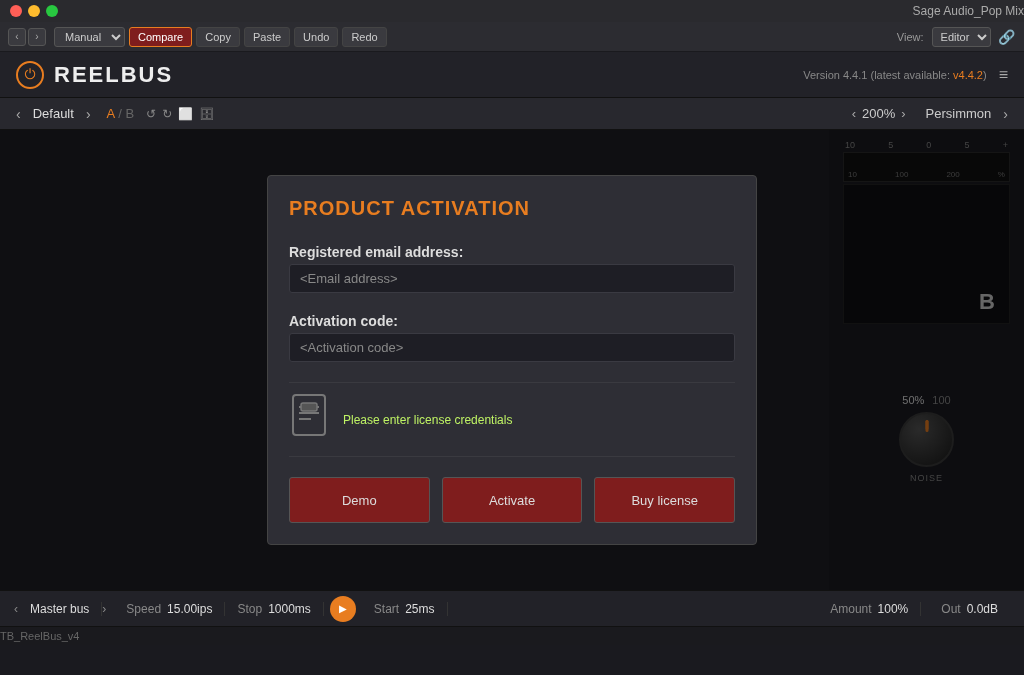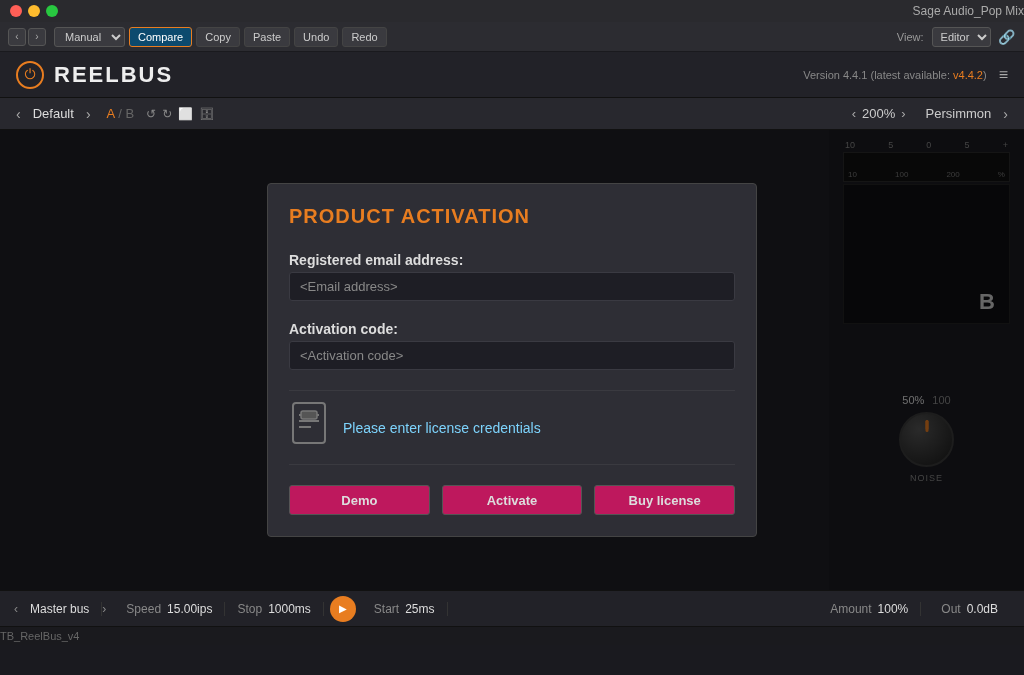--- a/index.html
+++ b/index.html
@@ -56,21 +56,21 @@
       border: 1px solid #444;
       background: #3a3a3f;
       color: #ccc;
       font-size: 11px;
       border-radius: 3px;
       cursor: pointer;
       display: flex;
       align-items: center;
     }
     .tb-btn.active {
-      background: #0c4a6e;
+      background: #7f1d1d;
       border-color: #e87d20;
       color: #fff;
     }
     .tb-nav {
       display: flex;
       align-items: center;
       gap: 2px;
       margin-right: 4px;
     }
     .tb-nav-btn {
@@ -292,41 +292,40 @@
       margin: 20px 0;
       padding: 10px 0;
       border-top: 1px solid #3a3a40;
       border-bottom: 1px solid #3a3a40;
     }
     .modal-status-icon {
       font-size: 36px;
       color: #666;
     }
     .modal-status-text {
-      font-size: 14px;
-      color: #7dd3fc;
+      font-size: 12px;
+      color: #bef264;
     }
     .modal-buttons {
       display: flex;
       gap: 12px;
       margin-top: 20px;
     }
     .modal-btn {
       flex: 1;
-      height: 30px;
-      background: #be185d;
+      height: 46px;
+      background: #7f1d1d;
       border: 1px solid #555;
       color: #ddd;
       font-size: 13px;
       border-radius: 3px;
       cursor: pointer;
       display: flex;
       align-items: center;
       justify-content: center;
-      font-weight: bold;
     }
 
     
     #bottom-bar {
       height: 36px;
       background: #222228;
       display: flex;
       align-items: center;
       padding: 0 14px;
       gap: 0;

